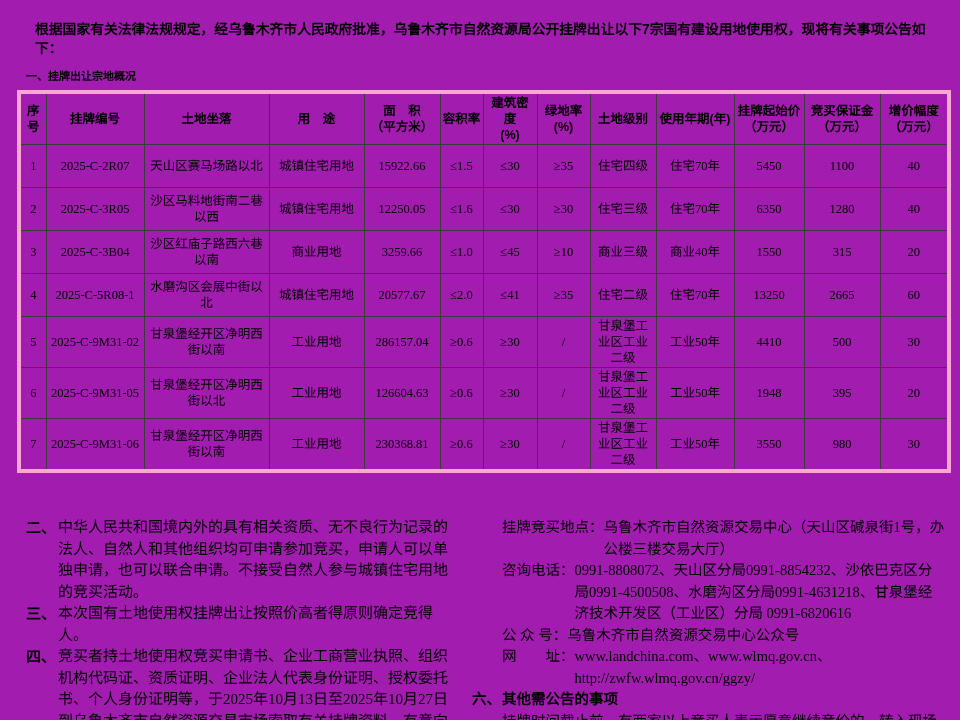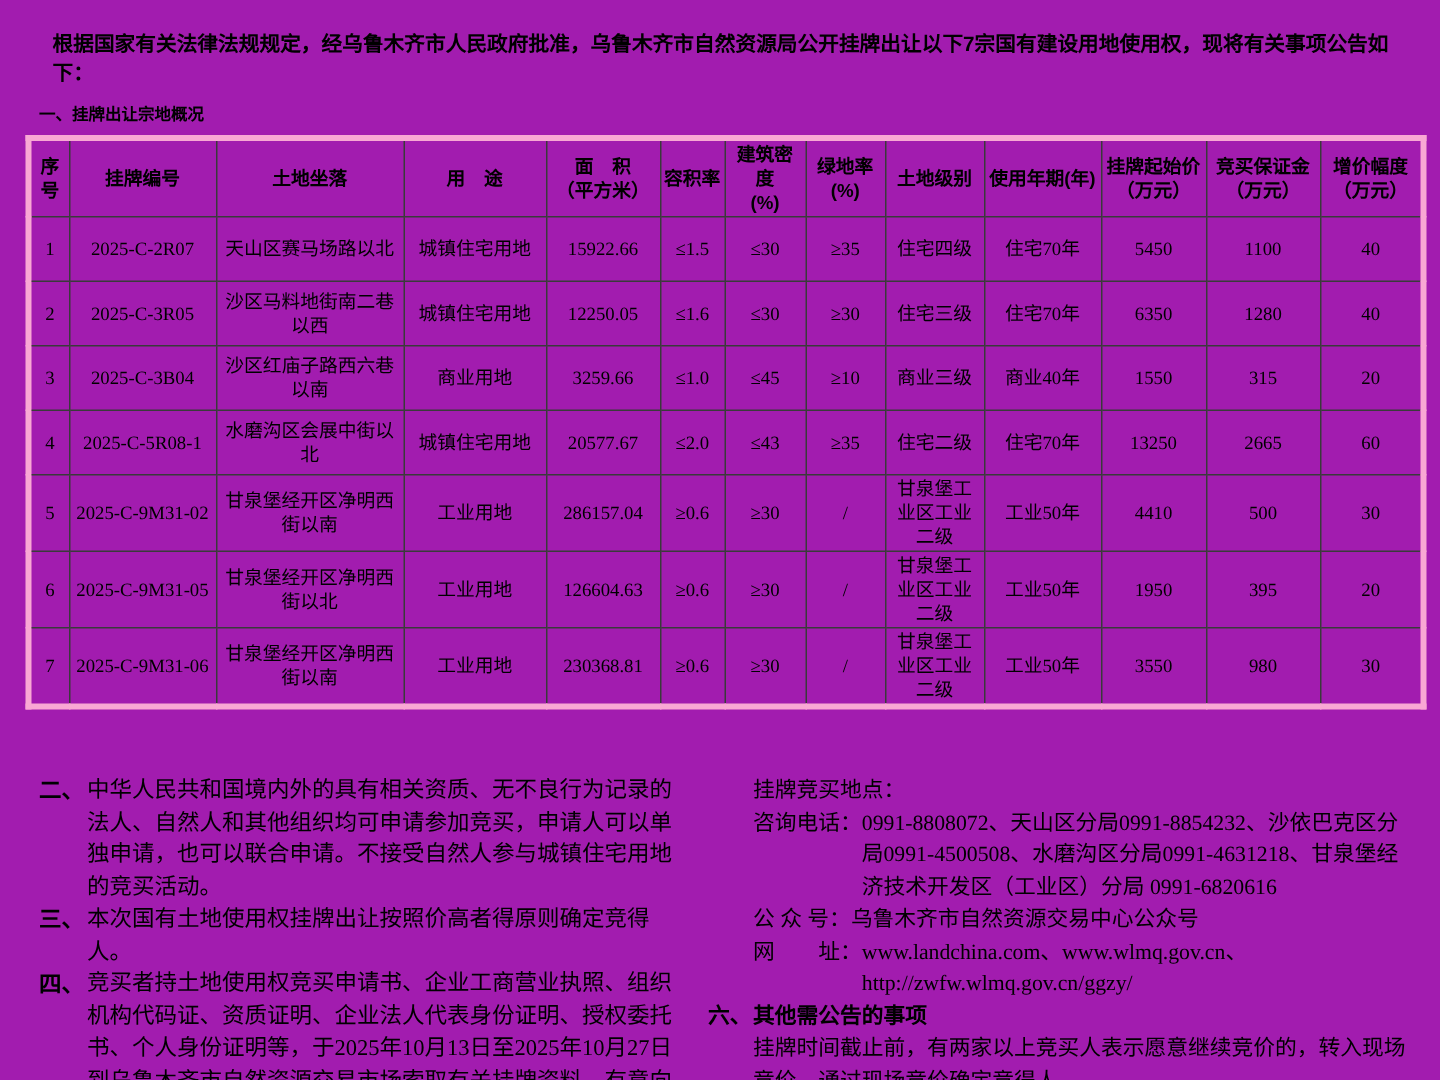--- a/index.html
+++ b/index.html
@@ -146,21 +146,21 @@
           <td>315</td>
           <td>20</td>
         </tr>
         <tr>
           <td>4</td>
           <td>2025-C-5R08-1</td>
           <td>水磨沟区会展中街以北</td>
           <td>城镇住宅用地</td>
           <td>20577.67</td>
           <td>≤2.0</td>
-          <td>≤43</td>
+          <td>≤41</td>
           <td>≥35</td>
           <td>住宅二级</td>
           <td>住宅70年</td>
           <td>13250</td>
           <td>2665</td>
           <td>60</td>
         </tr>
         <tr>
           <td>5</td>
           <td>2025-C-9M31-02</td>
@@ -180,21 +180,21 @@
           <td>6</td>
           <td>2025-C-9M31-05</td>
           <td>甘泉堡经开区净明西街以北</td>
           <td>工业用地</td>
           <td>126604.63</td>
           <td>≥0.6</td>
           <td>≥30</td>
           <td>/</td>
           <td>甘泉堡工业区工业二级</td>
           <td>工业50年</td>
-          <td>1950</td>
+          <td>1948</td>
           <td>395</td>
           <td>20</td>
         </tr>
         <tr>
           <td>7</td>
           <td>2025-C-9M31-06</td>
           <td>甘泉堡经开区净明西街以南</td>
           <td>工业用地</td>
           <td>230368.81</td>
           <td>≥0.6</td>
@@ -224,20 +224,21 @@
         <span class="sec-num">四、</span>
         <span class="sec-text">竞买者持土地使用权竞买申请书、企业工商营业执照、组织机构代码证、资质证明、企业法人代表身份证明、授权委托书、个人身份证明等，于2025年10月13日至2025年10月27日到乌鲁木齐市自然资源交易市场索取有关挂牌资料。有意向参与竞买的单位或个人应于2025年10月27日16时前缴纳并兑现竞买保证金，提交竞买申请，方能参与竞买。</span>
       </div>
 
     </div>
 
     <div class="col-right">
       <div class="entries">
         <div class="entry">
           <span class="entry-label">挂牌竞买地点：</span>
+          <span class="entry-value">乌鲁木齐市自然资源交易中心（天山区碱泉街1号，办公楼三楼交易大厅）</span>
         </div>
         <div class="entry">
           <span class="entry-label">咨询电话：</span>
           <span class="entry-value">0991-8808072、天山区分局0991-8854232、沙依巴克区分局0991-4500508、水磨沟区分局0991-4631218、甘泉堡经济技术开发区（工业区）分局 0991-6820616</span>
         </div>
         <div class="entry">
           <span class="entry-label">公 众 号：</span>
           <span class="entry-value">乌鲁木齐市自然资源交易中心公众号</span>
         </div>
         <div class="entry">

